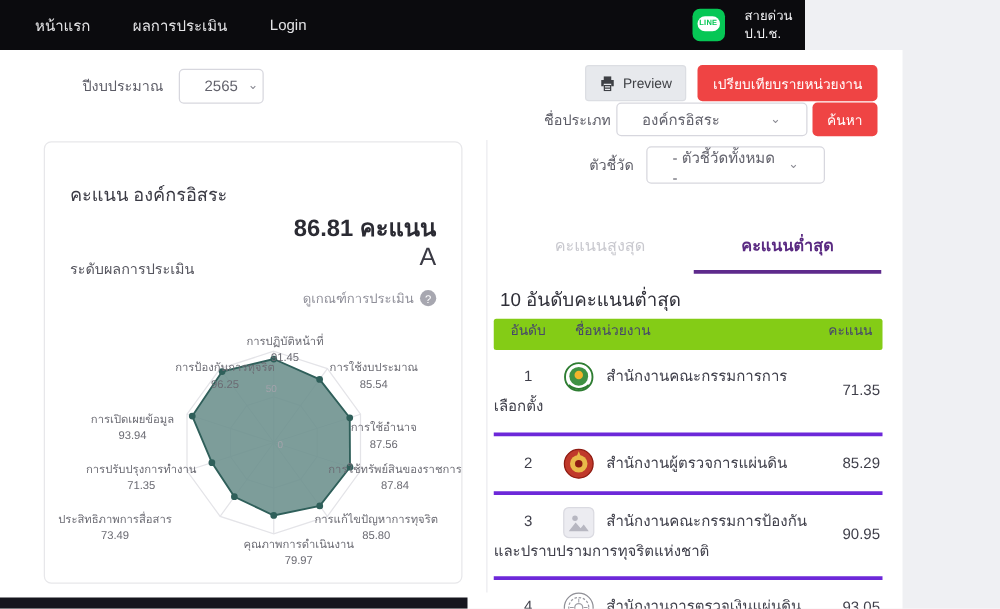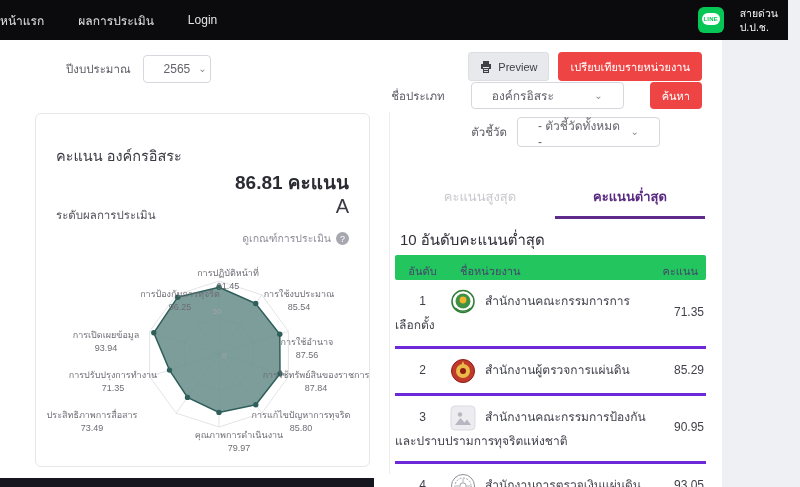--- a/index.html
+++ b/index.html
@@ -3,22 +3,22 @@
 <meta charset="utf-8">
 <style>
   html,body{margin:0;padding:0;}
   body{
     width:800px;height:487px;position:relative;overflow:hidden;
     background:#eff0f3;
     font-family:"Liberation Sans","DejaVu Sans",sans-serif;
     color:#3c3c46;
   }
   
-  .navbar{position:absolute;left:0;top:0;width:788px;height:40px;background:#0b0b0e;
-    display:flex;align-items:center;box-sizing:border-box;gap:34px;}
+  .navbar{position:absolute;left:0;top:0;width:644px;height:40px;background:#0b0b0e;
+    display:flex;align-items:center;padding-left:28px;box-sizing:border-box;gap:34px;}
   .nav-item{color:#e4e4e6;font-size:12px;cursor:pointer;white-space:nowrap;}
   .nav-right{position:absolute;right:10px;top:0;height:40px;display:flex;align-items:center;gap:16px;}
   .line-icon{width:26px;height:26px;background:#06c755;border-radius:6px;position:relative;}
   .line-bubble{position:absolute;left:4px;top:6px;width:18px;height:12px;background:#fff;border-radius:6px;
     display:flex;align-items:center;justify-content:center;font-size:6px;font-weight:bold;color:#06c755;letter-spacing:.2px;}
   .hotline{color:#f2f2f4;font-size:10.5px;line-height:1.35;}
   
   .main{position:absolute;left:0;top:40px;width:722px;height:447px;background:#ffffff;}
   .vdivider{position:absolute;left:389px;top:112px;width:0;height:362px;border-left:1px solid #ececef;}
   .footer-strip{position:absolute;left:0;top:478px;width:374px;height:9px;background:#16161e;z-index:6;}
@@ -27,21 +27,21 @@
   .row-year{position:absolute;left:30px;top:55px;display:flex;align-items:center;gap:12px;z-index:2;margin-left:36px;}
   .select{background:#fff;border:1px solid #d7d7de;border-radius:4px;display:flex;align-items:center;
     padding:0 20px;box-sizing:border-box;color:#63636d;font-size:12px;cursor:pointer;}
   .select .chev{margin-left:auto;color:#8b8b94;font-size:10px;line-height:1;padding-left:8px;}
   .sel-year{width:68px;height:28px;}
   .row-actions{position:absolute;top:52px;right:98px;display:flex;align-items:center;gap:9px;z-index:2;}
   .btn-preview{height:27px;background:#e7e9ed;border:1px solid #dcdee3;border-radius:3px;display:flex;align-items:center;
     gap:6px;padding:0 11px;font-size:11px;color:#3e4045;cursor:pointer;}
   .btn-purple{height:29px;background:#ef4444;border-radius:4px;display:flex;align-items:center;justify-content:center;
     padding:0 12px;font-size:11px;color:#ffffff;cursor:pointer;border:none;}
-  .row-category{position:absolute;top:82px;right:98px;display:flex;align-items:center;gap:26px;z-index:2;}
+  .row-category{position:absolute;top:82px;right:98px;display:flex;align-items:center;gap:4px;z-index:2;}
   .sel-category{width:153px;height:27px;}
   .btn-search{height:27px;}
   .row-indicator{position:absolute;top:117px;right:140px;display:flex;align-items:center;gap:10px;z-index:2;}
   .sel-indicator{width:143px;height:30px;}
   
   .score-card{position:absolute;left:35px;top:113px;width:335px;height:354px;background:#fff;
     border:1px solid #e7e7ea;border-radius:6px;box-sizing:border-box;overflow:hidden;z-index:3;}
   .card-title{position:absolute;left:20px;top:30px;font-size:14.5px;color:#3a3a44;}
   .card-score{position:absolute;right:20px;top:53px;font-size:19px;font-weight:bold;color:#2b2b33;}
   .grade-label{position:absolute;left:20px;top:92px;font-size:11.5px;color:#55555e;}
@@ -53,21 +53,21 @@
   .radar-svg{position:absolute;left:0;top:0;width:335px;height:354px;}
   .rlabel{font-size:9px;fill:#6c6c74;}
   .tick{font-size:8px;fill:#a3a3ab;}
   
   .tabs{position:absolute;left:405px;top:186px;width:300px;display:flex;z-index:2;}
   .tab{flex:1;text-align:center;font-size:13px;padding-bottom:9px;color:#c9c9cf;cursor:pointer;
     border-bottom:3px solid transparent;}
   .tab.active{color:#5a2a82;border-bottom-color:#5e2a8c;font-weight:bold;}
   .panel-heading{position:absolute;left:400px;top:228px;font-size:15px;color:#2f2f38;z-index:2;}
   .table{position:absolute;left:395px;top:255px;width:311px;z-index:2;font-size:12px;}
-  .thead{display:flex;align-items:flex-end;background:#22c55e;color:#46466b;font-size:11px;
+  .thead{display:flex;align-items:flex-start;background:#84cc16;color:#46466b;font-size:11px;
     height:25px;border-radius:2px;}
   .th-rank{width:55px;text-align:center;}
   .th-name{flex:1;padding-left:10px;}
   .th-score{width:55px;text-align:right;padding-right:8px;box-sizing:border-box;}
   .trow{position:relative;padding:9px 55px 9px 0;border-bottom:3px solid #6d28d9;line-height:1.8;color:#3f3f4a;cursor:pointer;}
   .trow .rank{display:inline-block;width:55px;text-align:center;}
   .trow .logo{display:inline-block;width:26px;height:26px;vertical-align:middle;margin-right:9px;}
   .trow .score{position:absolute;right:2px;top:50%;transform:translateY(-50%);}
 </style>
 </head>

